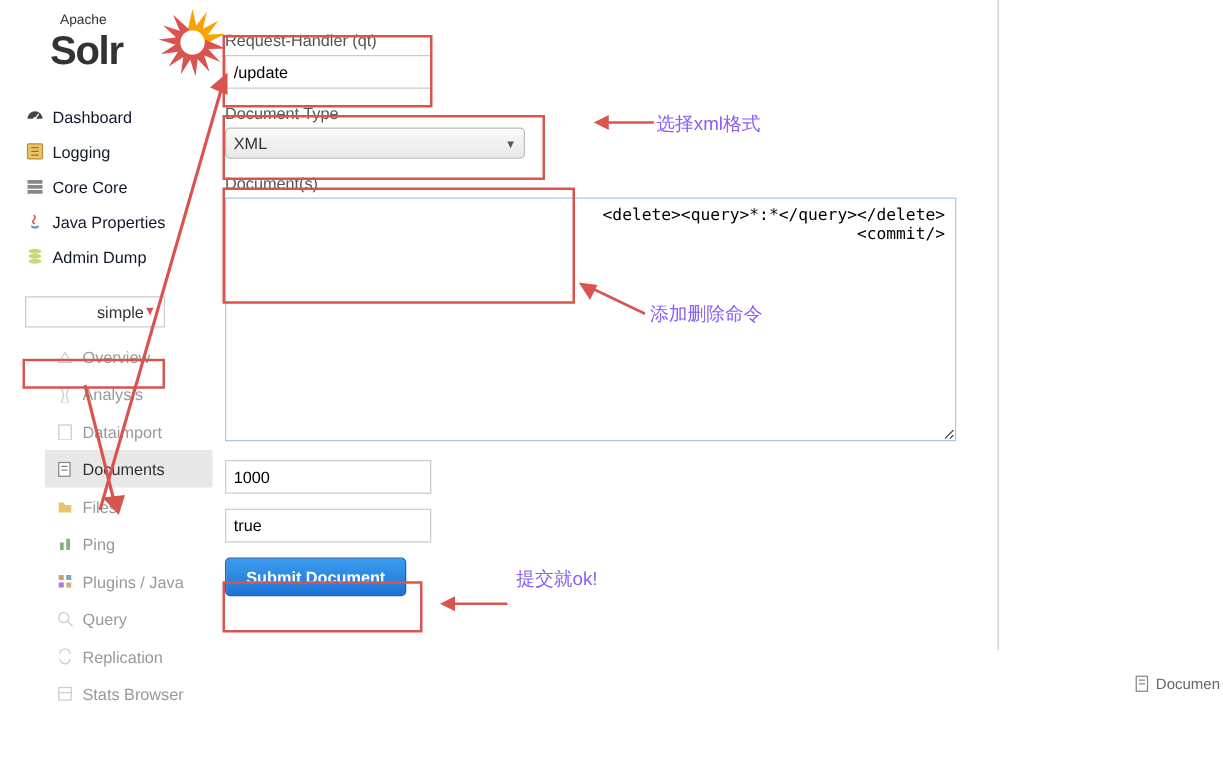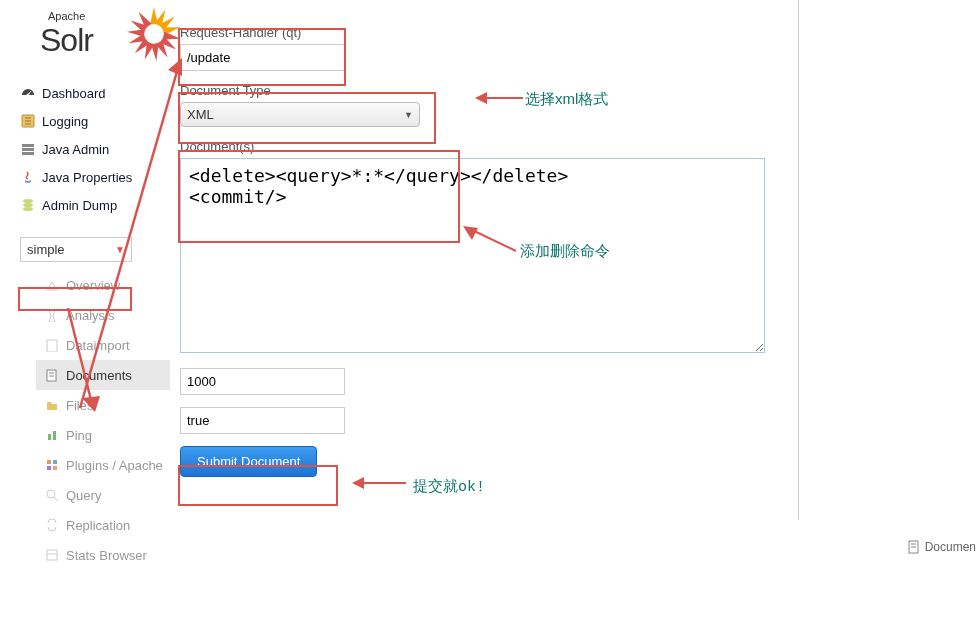--- a/index.html
+++ b/index.html
@@ -1,40 +1,40 @@
 <!DOCTYPE html>
 <html><head>
 <meta charset="utf-8">
 <style>
 * { box-sizing: border-box; margin: 0; padding: 0; }
 body { font-family: Arial, sans-serif; font-size: 13px; color: #333; background: #fff; width: 978px; height: 627px; position: relative; overflow: hidden; }
 .sidebar { position: absolute; left: 0; top: 0; width: 170px; padding: 10px 0 0 20px; }
 .logo-area { margin-bottom: 20px; position: relative; margin-left: 20px; }
 .logo-text { font-weight: normal; }
 .logo-text .apache { font-size: 11px; color: #333; display: block; margin-left: 8px; }
-.logo-text .solr { font-size: 32px; color: #333; font-weight: normal; letter-spacing: -1px; }
+.logo-text .solr { font-size: 32px; color: #333; font-weight: bold; letter-spacing: -1px; }
 .logo-sun { position: absolute; top: -5px; left: 85px; }
 .nav-item { display: flex; align-items: center; padding: 6px 0; cursor: pointer; color: #0f172a; }
 .nav-item.inactive { color: #999; cursor: default; }
 .nav-item .icon { width: 16px; height: 16px; margin-right: 6px; display: inline-flex; align-items: center; justify-content: center; }
 .sub-nav { margin-left: 20px; margin-top: 8px; }
 .sub-nav .nav-item { padding: 7px 4px; }
 .sub-nav .nav-item.active { background: #e8e8e8; color: #333; margin-left: -4px; padding-left: 8px; }
-.core-select { margin-top: 18px; width: 112px; border: 1px solid #ccc; padding: 4px 6px; display: flex; justify-content: space-between; align-items: center; cursor: pointer; background: #fff; }
+.core-select { margin-top: 18px; width: 112px; border: 1px solid #ccc; padding: 4px 6px; display: flex; justify-content: flex-end; align-items: center; cursor: pointer; background: #fff; }
 .core-select .caret { color: #d9534f; font-size: 10px; }
 .red-box { border: 2px solid #d9534f; position: absolute; pointer-events: none; }
 .main { position: absolute; left: 180px; top: 25px; width: 620px; }
 .field-group { margin-bottom: 12px; }
 .field-label { color: #555; font-size: 13px; margin-bottom: 4px; display: block; }
 .text-input { width: 165px; padding: 5px 6px; border: 1px solid #ccc; font-size: 13px; font-family: inherit; }
 .select-input { width: 240px; padding: 4px 6px; border: 1px solid #bbb; background: linear-gradient(#fafafa,#e8e8e8); border-radius: 4px; font-size: 13px; display: flex; justify-content: space-between; align-items: center; cursor: pointer; text-align: center; }
 .select-input .tri { font-size: 9px; color: #555; }
-.textarea { width: 585px; height: 195px; padding: 6px 8px; border: 1px solid #a9c8e6; font-family: monospace; font-size: 18px; resize: both; }
-.submit-btn { background: linear-gradient(#3b9cf0,#1e73d4); border: 1px solid #1a62b8; color: #fff; padding: 7px 16px; border-radius: 4px; font-weight: normal; font-size: 13px; cursor: pointer; }
-.annotation { position: absolute; color: #0f766e; font-size: 15px; pointer-events: none; }
+.textarea { width: 585px; height: 195px; padding: 6px 8px; border: 1px solid #a9c8e6; font-family: monospace; font-size: 13px; resize: both; text-align: right; }
+.submit-btn { background: linear-gradient(#3b9cf0,#1e73d4); border: 1px solid #1a62b8; color: #fff; padding: 7px 16px; border-radius: 4px; font-weight: bold; font-size: 13px; cursor: pointer; }
+.annotation { position: absolute; color: #8b5cf6; font-size: 15px; pointer-events: none; }
 .arrow { position: absolute; pointer-events: none; }
 .right-border { position: absolute; left: 798px; top: 0; width: 1px; height: 520px; background: #ccc; }
 .footer-link { position: absolute; right: 2px; top: 540px; display: flex; align-items: center; gap: 4px; color: #666; font-size: 12px; }
 </style>
 </head>
 <body>
 
 <div class="sidebar">
   <div class="logo-area">
     <div class="logo-text">
@@ -87,21 +87,21 @@
     <span>Logging</span>
   </div>
   <div class="nav-item">
     <span class="icon">
         <svg width="16" height="16">
           <rect x="2" y="3" width="12" height="3" fill="#888"></rect>
           <rect x="2" y="7" width="12" height="3" fill="#888"></rect>
           <rect x="2" y="11" width="12" height="3" fill="#888"></rect>
         </svg>
       </span>
-    <span>Java Admin</span>
+    <span>Core Core</span>
   </div>
   <div class="nav-item">
     <span class="icon">
         <svg width="16" height="16">
           <path d="M5 11 Q8 13 11 11 L11 13 Q8 15 5 13 Z" fill="#6a9ed4"></path>
           <path d="M7 3 Q9 5 7 7 Q5 9 8 10" fill="none" stroke="#d9534f" stroke-width="1.3"></path>
         </svg>
       </span>
     <span>Java Properties</span>
   </div>
@@ -175,21 +175,21 @@
       </div>
     <div class="nav-item inactive">
         <span class="icon">
           <svg width="14" height="14">
             <rect x="2" y="2" width="4" height="4" fill="#d96"></rect>
             <rect x="8" y="2" width="4" height="4" fill="#7ab"></rect>
             <rect x="2" y="8" width="4" height="4" fill="#a7d"></rect>
             <rect x="8" y="8" width="4" height="4" fill="#da7"></rect>
           </svg>
         </span>
-        <span>Plugins / Apache</span>
+        <span>Plugins / Java</span>
       </div>
     <div class="nav-item inactive">
         <span class="icon">
           <svg width="14" height="14">
             <circle cx="6" cy="6" r="4" fill="none" stroke="#ccc"></circle>
             <line x1="9" y1="9" x2="13" y2="13" stroke="#ccc"></line>
           </svg>
         </span>
         <span>Query</span>
       </div>
@@ -251,21 +251,21 @@
 </div>
 
 <div class="red-box" style="left:178px; top:28px; width:168px; height:58px;"></div>
 <div class="red-box" style="left:178px; top:92px; width:258px; height:52px;"></div>
 <div class="red-box" style="left:178px; top:150px; width:282px; height:93px;"></div>
 <div class="red-box" style="left:18px; top:287px; width:114px; height:24px;"></div>
 <div class="red-box" style="left:178px; top:465px; width:160px; height:41px;"></div>
 
 <div class="annotation" style="left:525px; top:90px;">选择xml格式</div>
 <div class="annotation" style="left:520px; top:242px;">添加删除命令</div>
-<div class="annotation" style="left:413px; top:477px;font-family:Liberation Mono, monospace;">提交就ok!</div>
+<div class="annotation" style="left:413px; top:454px;">提交就ok!</div>
 
 <svg class="arrow" style="left:475px; top:88px;" width="50" height="20">
     <line x1="48" y1="10" x2="8" y2="10" stroke="#d9534f" stroke-width="2"></line>
     <polygon points="0,10 12,4 12,16" fill="#d9534f"></polygon>
   </svg>
 <svg class="arrow" style="left:460px; top:223px;" width="60" height="40">
     <line x1="56" y1="28" x2="10" y2="6" stroke="#d9534f" stroke-width="2"></line>
     <polygon points="3,3 18,5 12,17" fill="#d9534f"></polygon>
   </svg>
 <svg class="arrow" style="left:352px; top:473px;" width="56" height="20">

